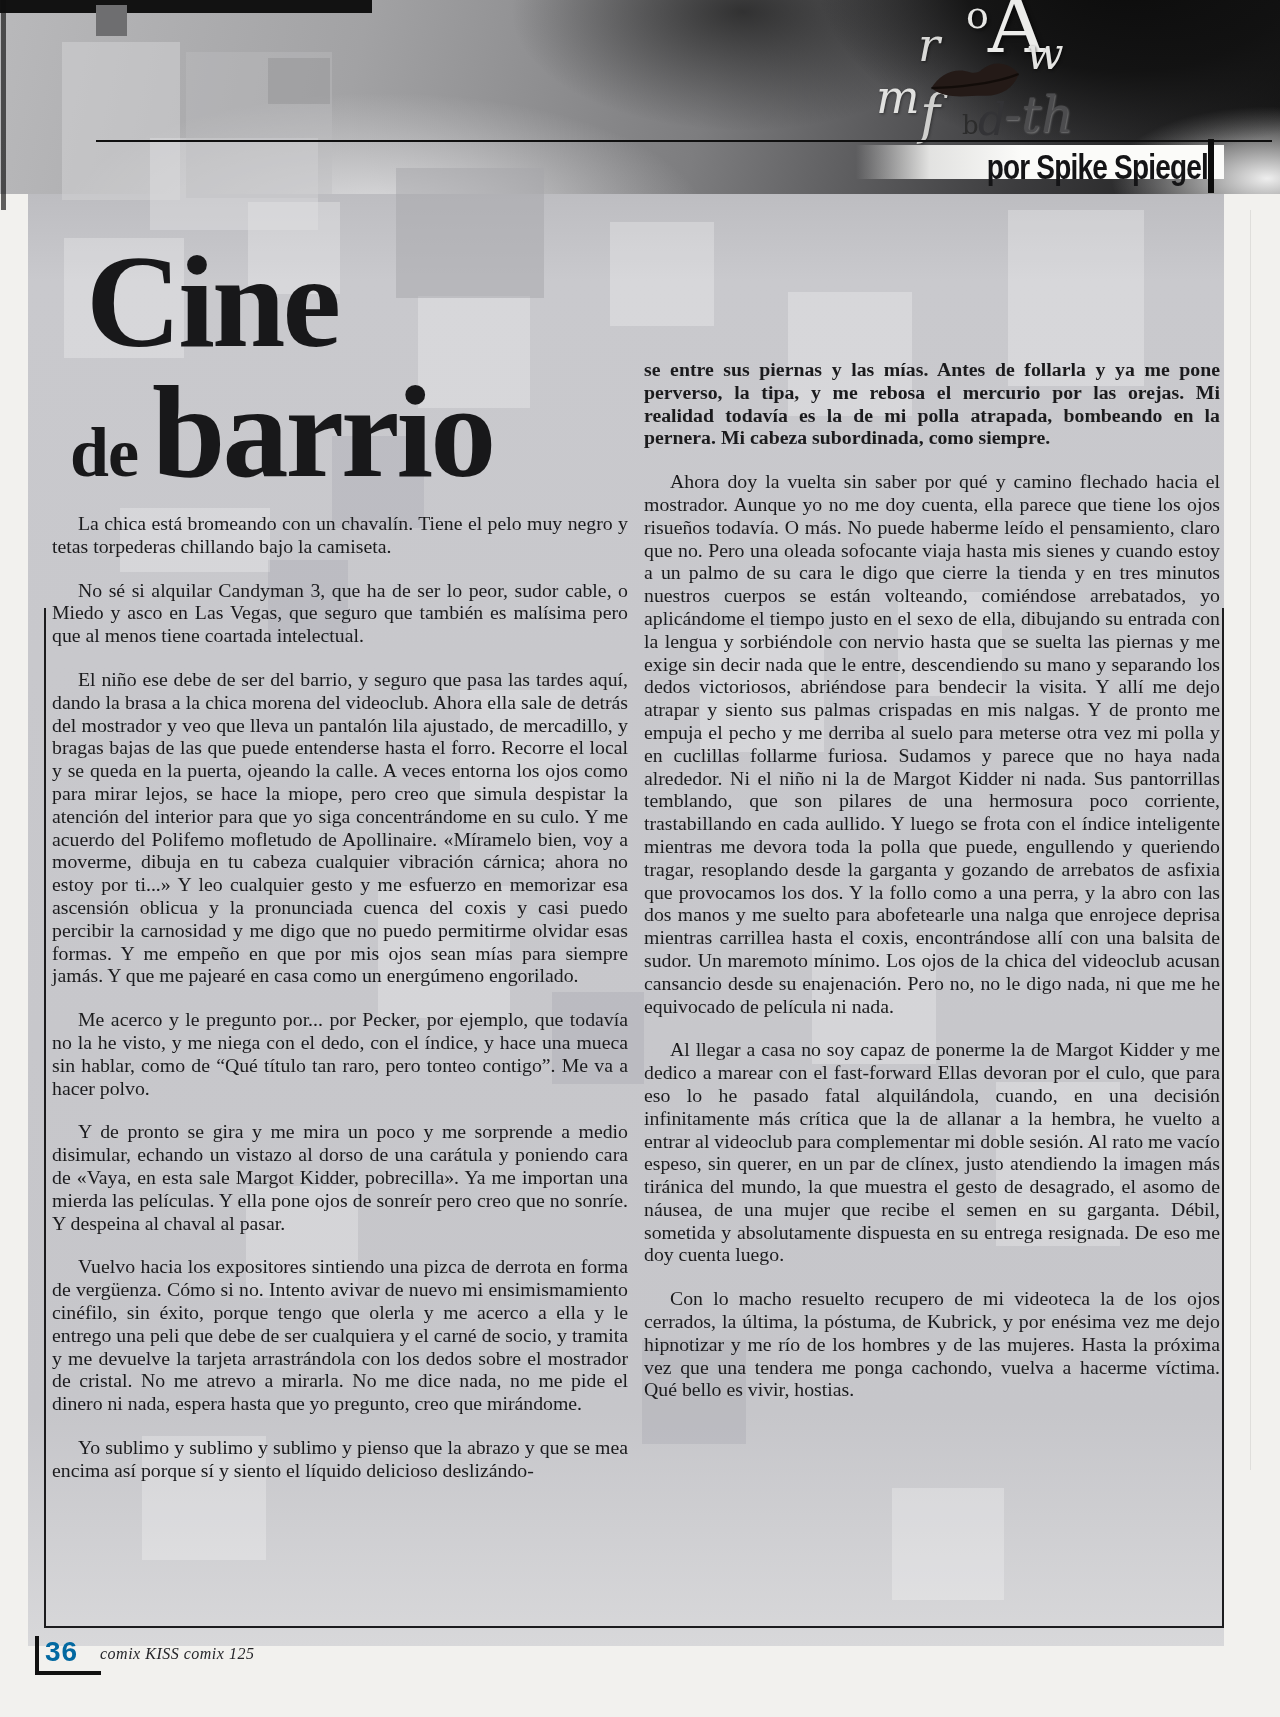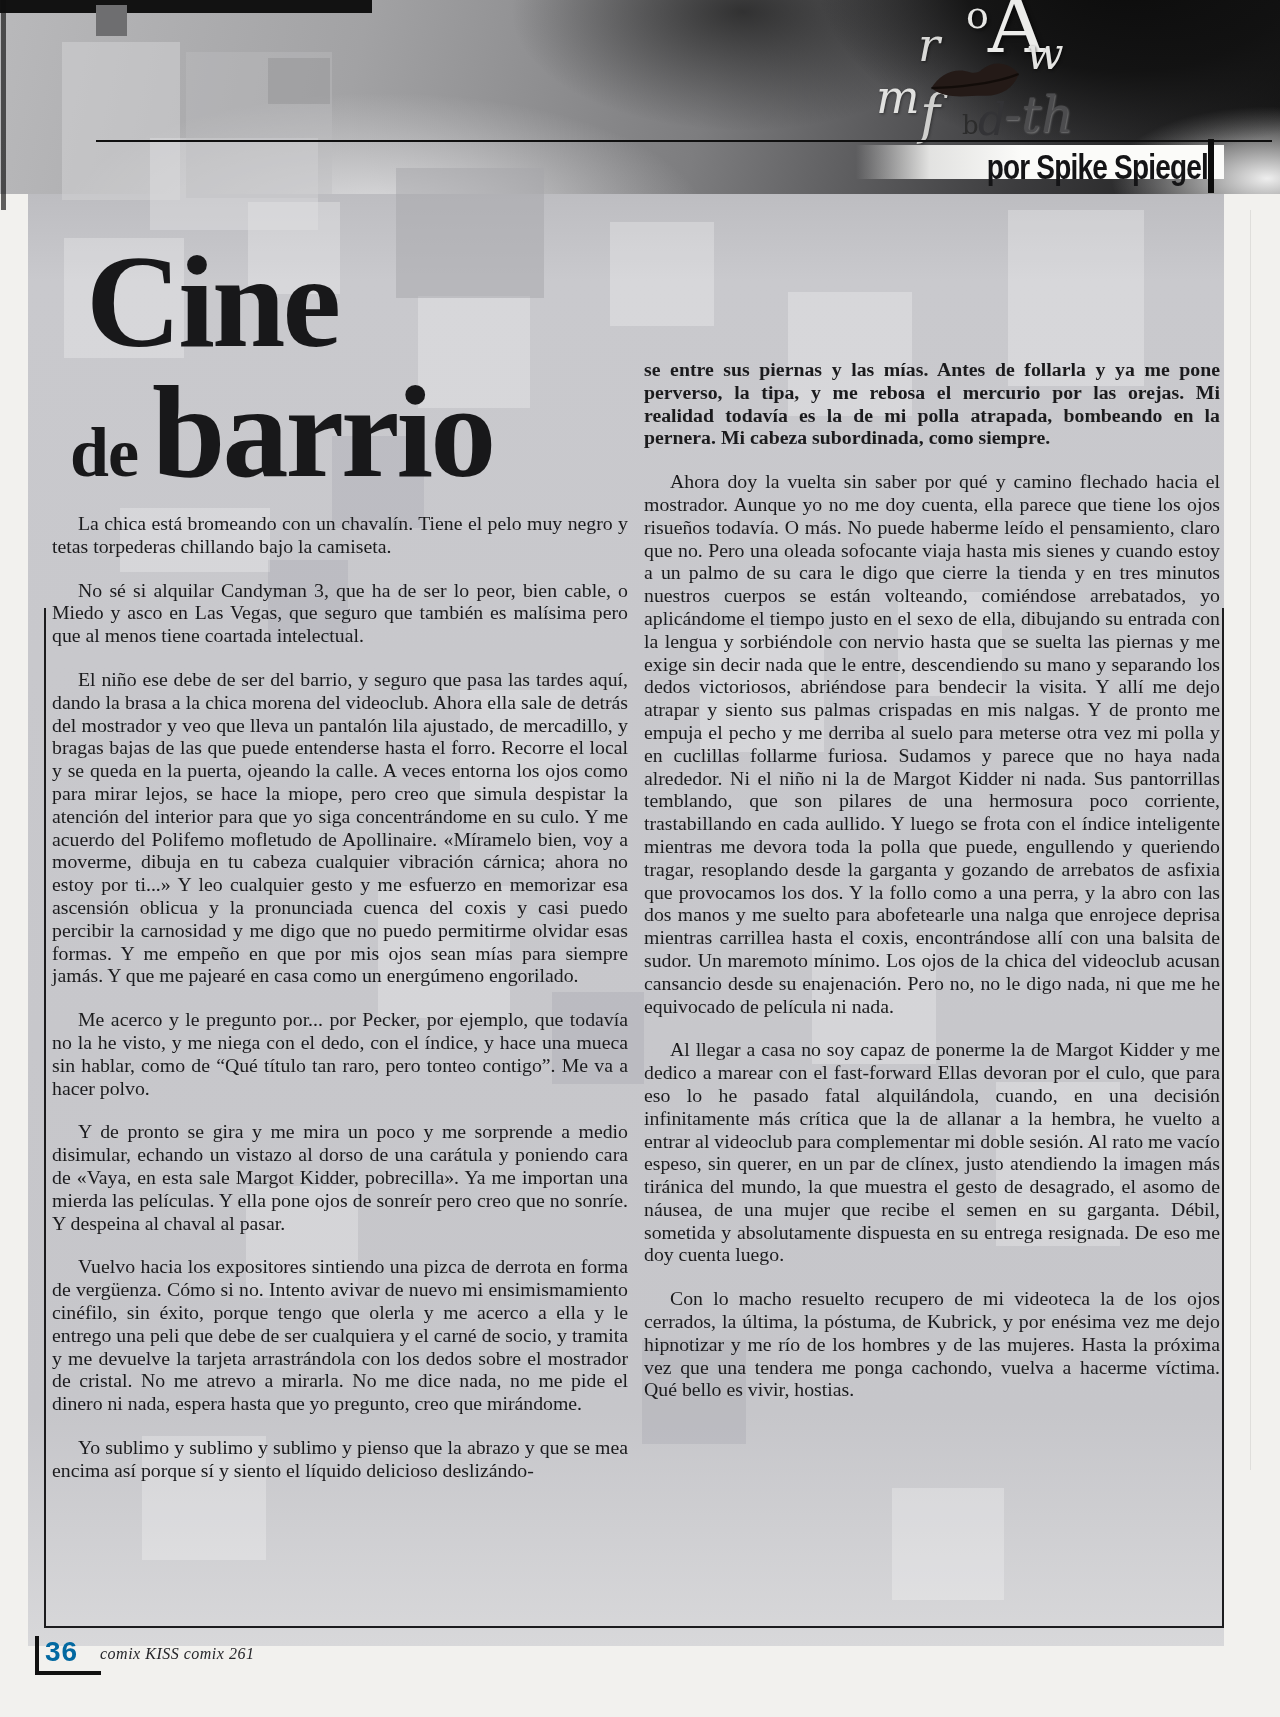--- a/index.html
+++ b/index.html
@@ -156,32 +156,32 @@
 
   <div id="title1" class="abs title">Cine</div>
   <div id="title2" class="abs title">
     <span class="small">de</span><span>barrio</span>
   </div>
 
   <div id="frame" class="abs"></div>
 
   <div id="col-left" class="col">
       <p class="para"><span>La chica está bromeando con un chavalín. Tiene el pelo muy negro y tetas torpederas chillando bajo la camiseta.</span></p>
-      <p class="para"><span>No sé si alquilar </span><span class="it">Candyman 3</span><span>, que ha de ser lo peor, bien cable, o </span><span class="it">Miedo y asco en Las Vegas</span><span>, que seguro que también es malísima pero que al menos tiene coartada intelectual.</span></p>
+      <p class="para"><span>No sé si alquilar </span><span class="it">Candyman 3</span><span>, que ha de ser lo peor, sudor cable, o </span><span class="it">Miedo y asco en Las Vegas</span><span>, que seguro que también es malísima pero que al menos tiene coartada intelectual.</span></p>
       <p class="para"><span>El niño ese debe de ser del barrio, y seguro que pasa las tardes aquí, dando la brasa a la chica morena del videoclub. Ahora ella sale de detrás del mostrador y veo que lleva un pantalón lila ajustado, de mercadillo, y bragas bajas de las que puede entenderse hasta el forro. Recorre el local y se queda en la puerta, ojeando la calle. A veces entorna los ojos como para mirar lejos, se hace la miope, pero creo que simula despistar la atención del interior para que yo siga concentrándome en su culo. Y me acuerdo del Polifemo mofletudo de Apollinaire. «Míramelo bien, voy a moverme, dibuja en tu cabeza cualquier vibración cárnica; ahora no estoy por ti...» Y leo cualquier gesto y me esfuerzo en memorizar esa ascensión oblicua y la pronunciada cuenca del coxis y casi puedo percibir la carnosidad y me digo que no puedo permitirme olvidar esas formas. Y me empeño en que por mis ojos sean mías para siempre jamás. Y que me pajearé en casa como un energúmeno engorilado.</span></p>
       <p class="para"><span>Me acerco y le pregunto por... por </span><span class="it">Pecker</span><span>, por ejemplo, que todavía no la he visto, y me niega con el dedo, con el índice, y hace una mueca sin hablar, como de “Qué título tan raro, pero tonteo contigo”. Me va a hacer polvo.</span></p>
       <p class="para"><span>Y de pronto se gira y me mira un poco y me sorprende a medio disimular, echando un vistazo al dorso de una carátula y poniendo cara de «Vaya, en esta sale Margot Kidder, pobrecilla». Ya me importan una mierda las películas. Y ella pone ojos de sonreír pero creo que no sonríe. Y despeina al chaval al pasar.</span></p>
       <p class="para"><span>Vuelvo hacia los expositores sintiendo una pizca de derrota en forma de vergüenza. Cómo si no. Intento avivar de nuevo mi ensimismamiento cinéfilo, sin éxito, porque tengo que olerla y me acerco a ella y le entrego una peli que debe de ser cualquiera y el carné de socio, y tramita y me devuelve la tarjeta arrastrándola con los dedos sobre el mostrador de cristal. No me atrevo a mirarla. No me dice nada, no me pide el dinero ni nada, espera hasta que yo pregunto, creo que mirándome.</span></p>
       <p class="para"><span>Yo sublimo y sublimo y sublimo y pienso que la abrazo y que se mea encima así porque sí y siento el líquido delicioso deslizándo-</span></p>
     </div>
   <div id="col-right" class="col">
       <p class="para noindent"><span>se entre sus piernas y las mías. Antes de follarla y ya me pone perverso, la tipa, y me rebosa el mercurio por las orejas. Mi realidad todavía es la de mi polla atrapada, bombeando en la pernera. Mi cabeza subordinada, como siempre.</span></p>
       <p class="para"><span>Ahora doy la vuelta sin saber por qué y camino flechado hacia el mostrador. Aunque yo no me doy cuenta, ella parece que tiene los ojos risueños todavía. O más. No puede haberme leído el pensamiento, claro que no. Pero una oleada sofocante viaja hasta mis sienes y cuando estoy a un palmo de su cara le digo que cierre la tienda y en tres minutos nuestros cuerpos se están volteando, comiéndose arrebatados, yo aplicándome el tiempo justo en el sexo de ella, dibujando su entrada con la lengua y sorbiéndole con nervio hasta que se suelta las piernas y me exige sin decir nada que le entre, descendiendo su mano y separando los dedos victoriosos, abriéndose para bendecir la visita. Y allí me dejo atrapar y siento sus palmas crispadas en mis nalgas. Y de pronto me empuja el pecho y me derriba al suelo para meterse otra vez mi polla y en cuclillas follarme furiosa. Sudamos y parece que no haya nada alrededor. Ni el niño ni la de Margot Kidder ni nada. Sus pantorrillas temblando, que son pilares de una hermosura poco corriente, trastabillando en cada aullido. Y luego se frota con el índice inteligente mientras me devora toda la polla que puede, engullendo y queriendo tragar, resoplando desde la garganta y gozando de arrebatos de asfixia que provocamos los dos. Y la follo como a una perra, y la abro con las dos manos y me suelto para abofetearle una nalga que enrojece deprisa mientras carrillea hasta el coxis, encontrándose allí con una balsita de sudor. Un maremoto mínimo. Los ojos de la chica del videoclub acusan cansancio desde su enajenación. Pero no, no le digo nada, ni que me he equivocado de película ni nada.</span></p>
       <p class="para"><span>Al llegar a casa no soy capaz de ponerme la de Margot Kidder y me dedico a marear con el fast-forward </span><span class="it">Ellas devoran por el culo</span><span>, que para eso lo he pasado fatal alquilándola, cuando, en una decisión infinitamente más crítica que la de allanar a la hembra, he vuelto a entrar al videoclub para complementar mi doble sesión. Al rato me vacío espeso, sin querer, en un par de clínex, justo atendiendo la imagen más tiránica del mundo, la que muestra el gesto de desagrado, el asomo de náusea, de una mujer que recibe el semen en su garganta. Débil, sometida y absolutamente dispuesta en su entrega resignada. De eso me doy cuenta luego.</span></p>
       <p class="para"><span>Con lo macho resuelto recupero de mi videoteca la de los ojos cerrados, la última, la póstuma, de Kubrick, y por enésima vez me dejo hipnotizar y me río de los hombres y de las mujeres. Hasta la próxima vez que una tendera me ponga cachondo, vuelva a hacerme víctima. Qué bello es vivir, hostias.</span></p>
     </div>
 
   <div id="footer-bar" class="abs"></div>
   <div id="page-number" class="abs">36</div>
   <div id="footer-rule" class="abs"></div>
-  <div id="magazine" class="abs">comix KISS comix 261</div>
+  <div id="magazine" class="abs">comix KISS comix 125</div>
 
 </div>
 
 </body></html>

